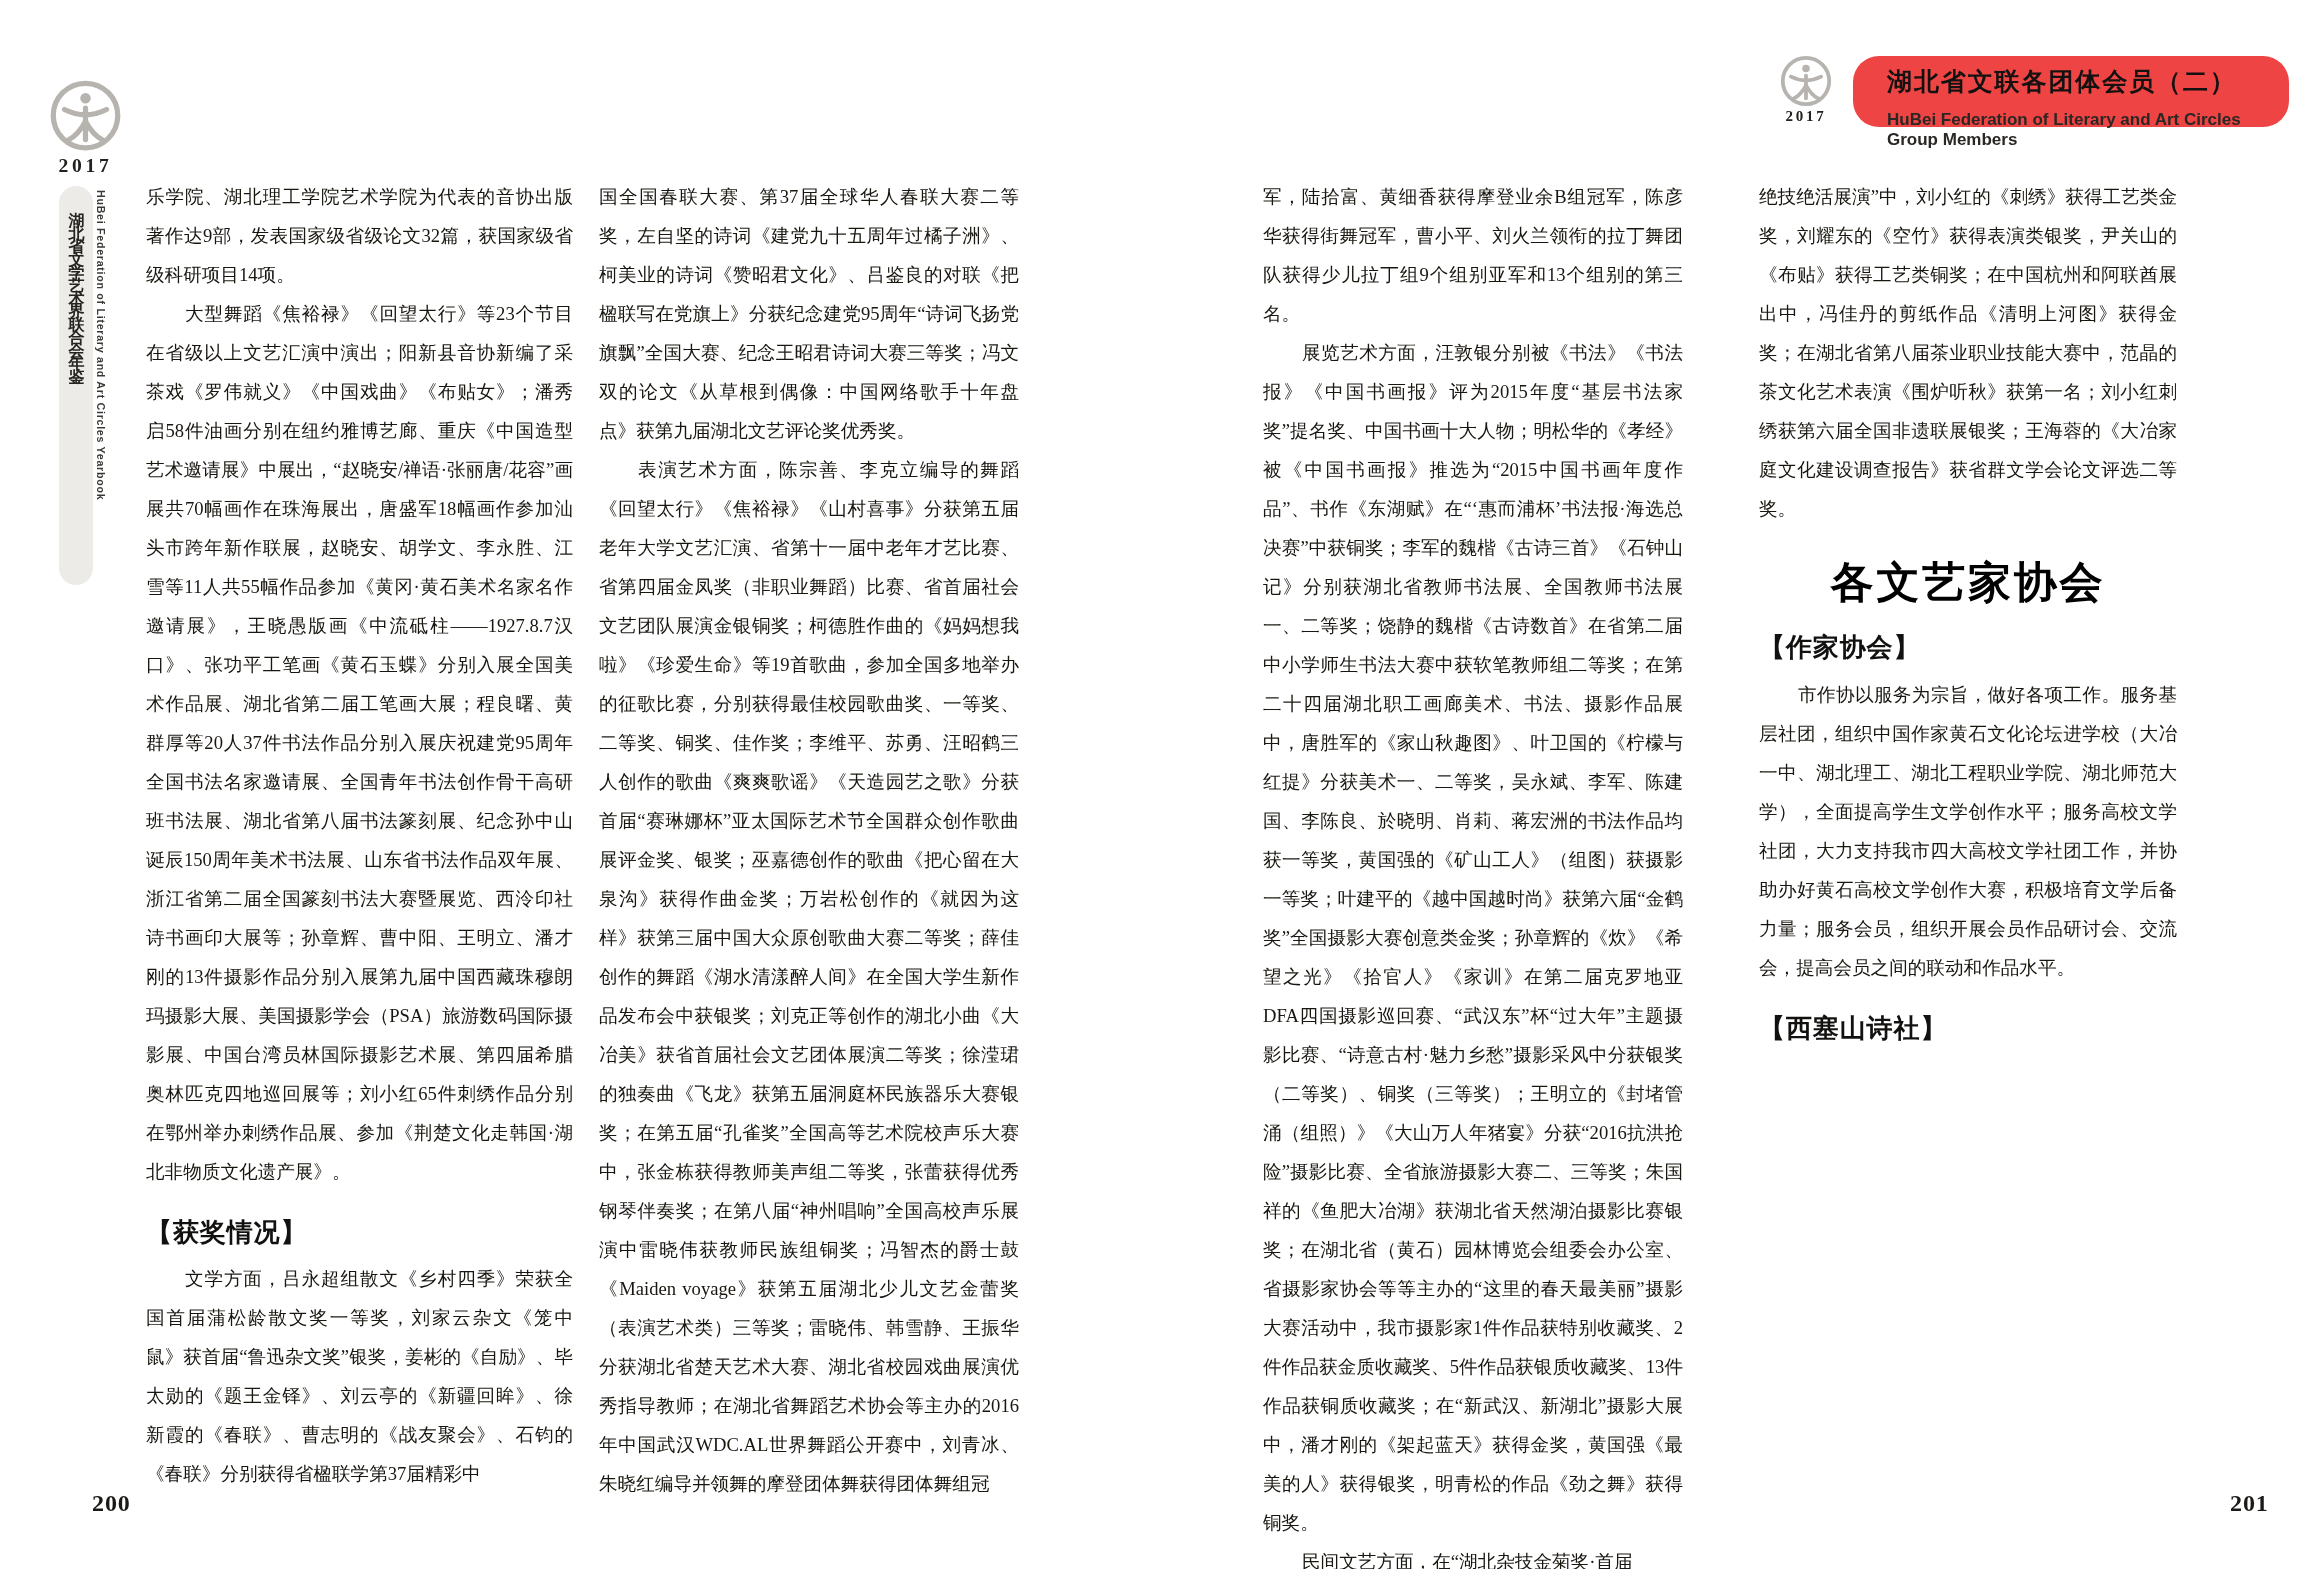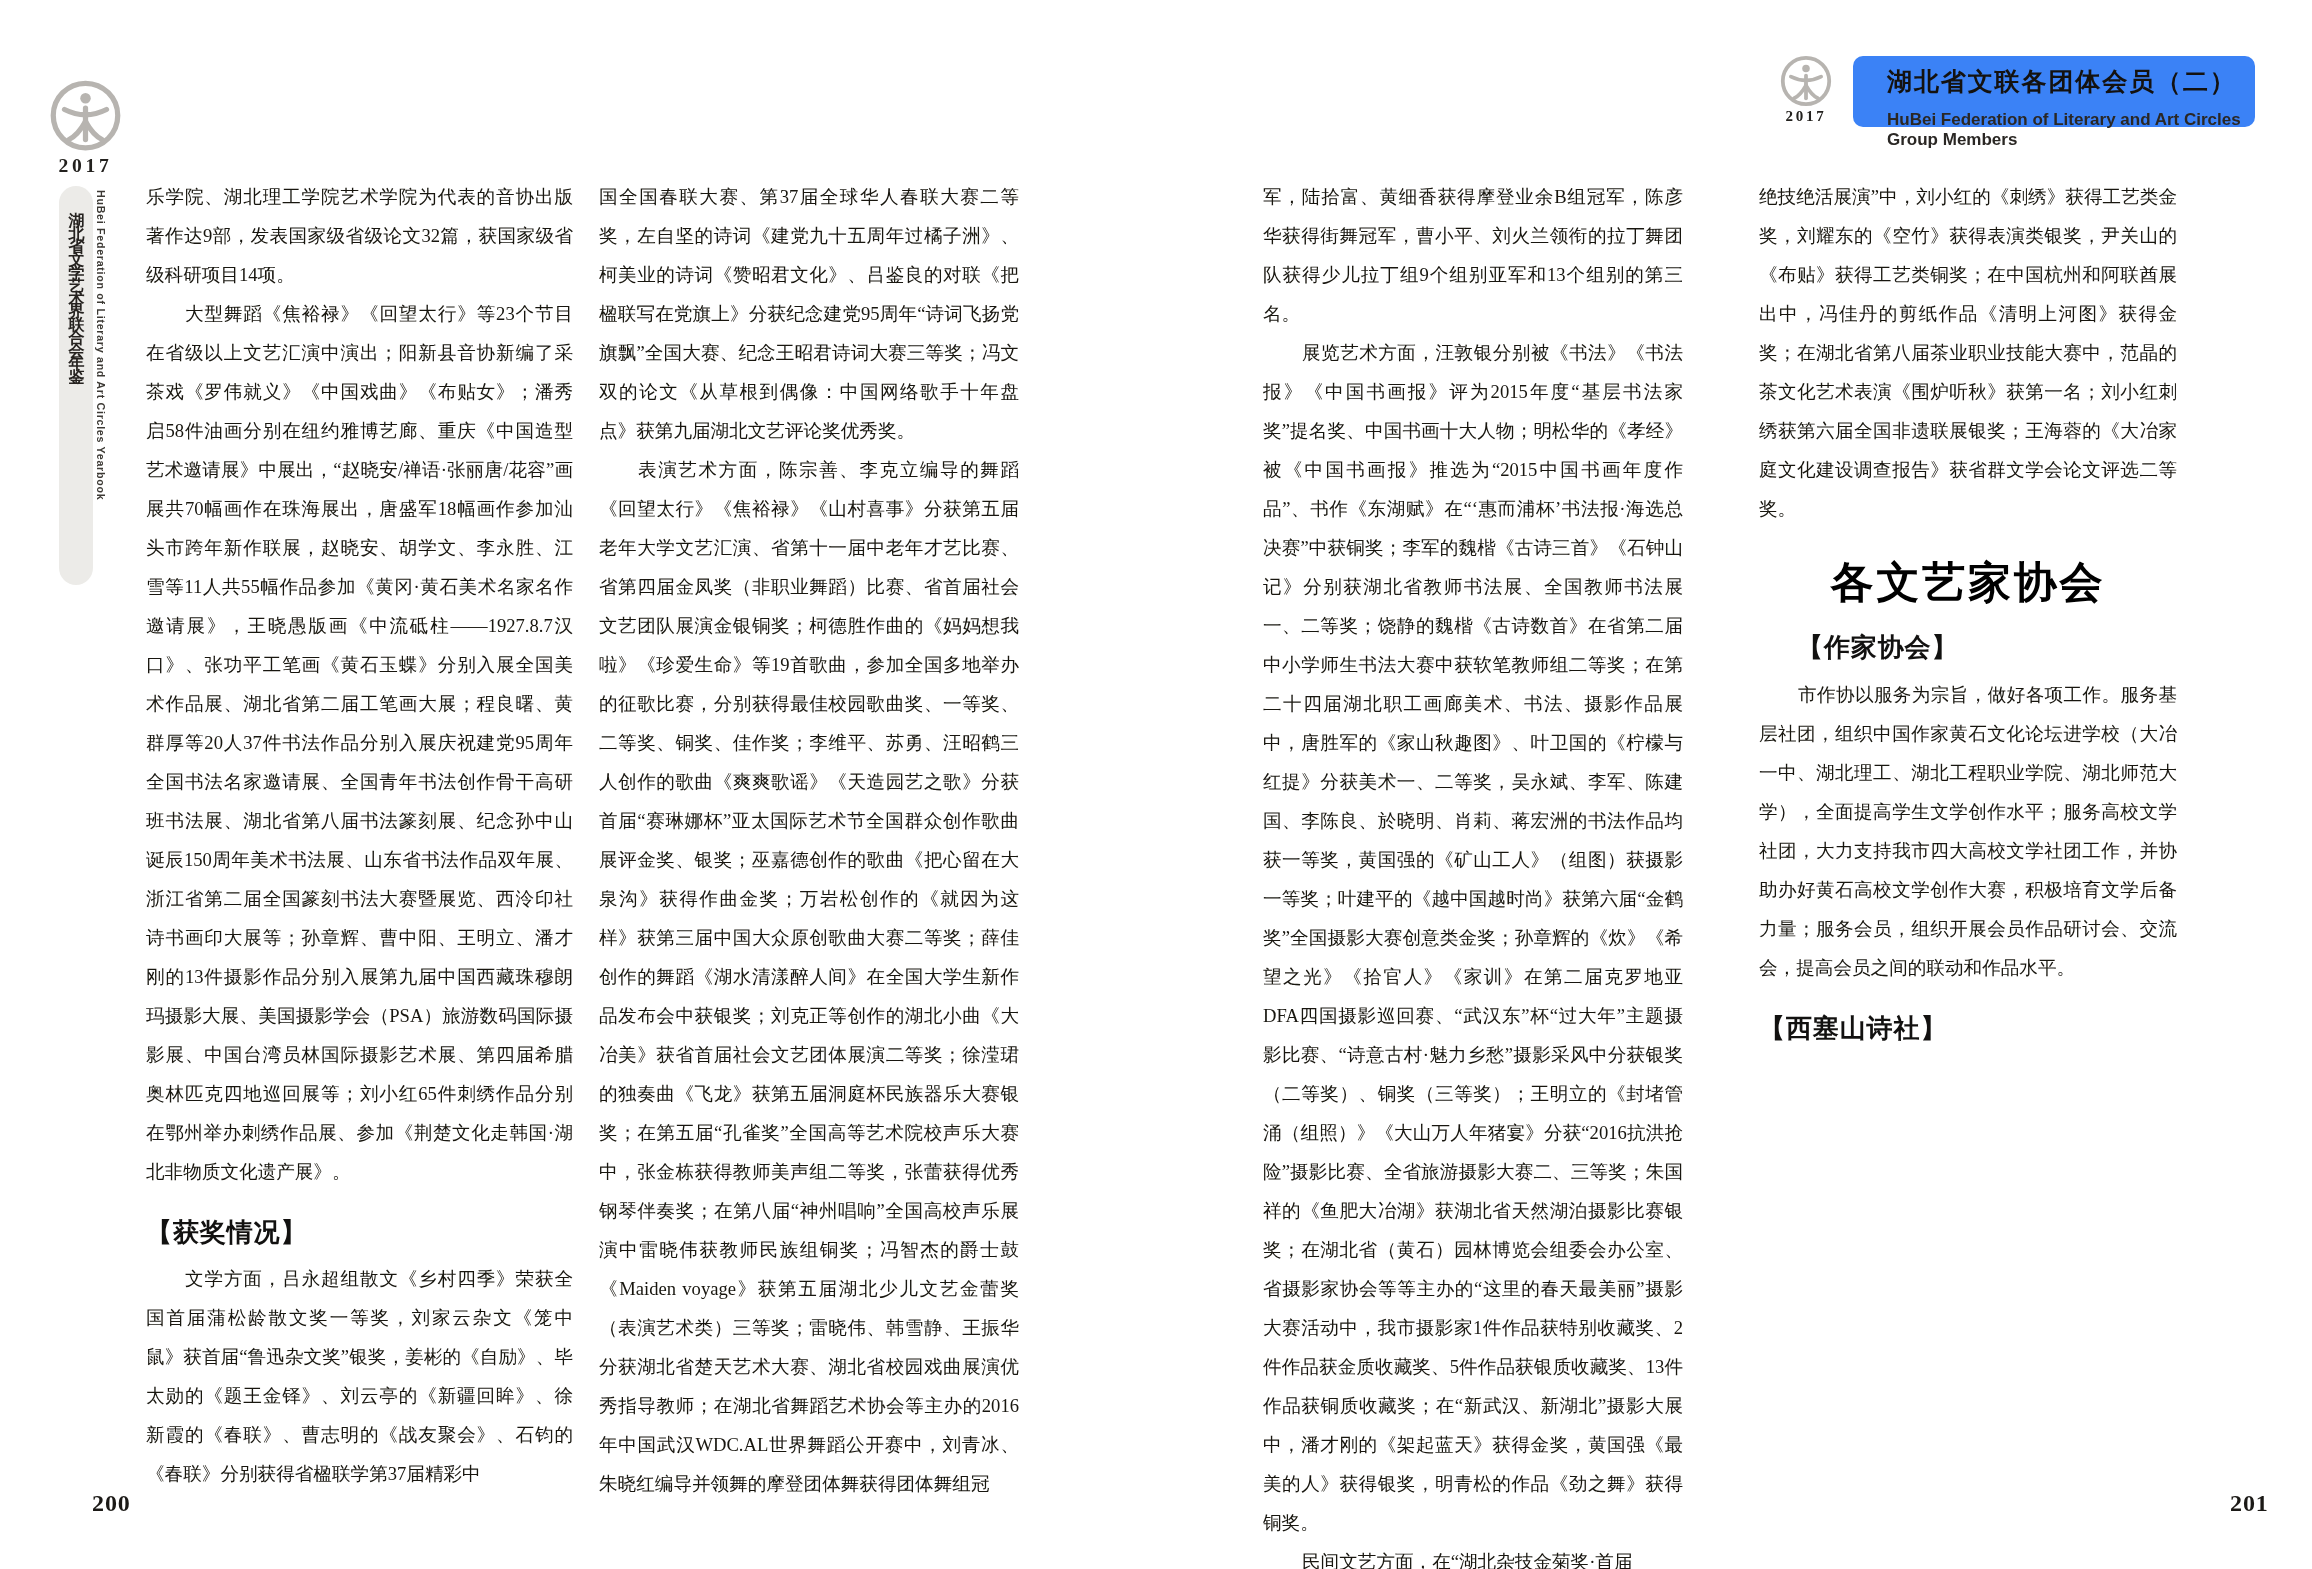--- a/index.html
+++ b/index.html
@@ -26,22 +26,22 @@
   .side-en {
     position:absolute; left:95px; top:190px;
     writing-mode:vertical-rl;
     font-family:"Liberation Sans",sans-serif; font-weight:bold;
     font-size:10.7px; letter-spacing:0.7px; color:#3c3934;
   }
   
   .logo-right { left:1776px; top:54px; width:60px; text-align:center; }
   .logo-right .year { font-size:15px; font-weight:bold; letter-spacing:2.8px; margin-top:0px; color:#23211e; }
   .header-box {
-    position:absolute; left:1853px; top:56px; width:402px; height:71px;
-    background:#3b82f6; border-radius:10px; box-sizing:border-box;
+    position:absolute; left:1853px; top:56px; width:436px; height:71px;
+    background:#ef4444; border-radius:26px; box-sizing:border-box;
     padding:9.3px 0 0 34px;
   }
   .header-title {
     font-family:"Liberation Sans",sans-serif; font-weight:900;
     font-size:25px; letter-spacing:1.9px; color:#141210;
   }
   .header-sub {
     font-family:"Liberation Sans",sans-serif; font-weight:bold;
     font-size:17px; color:#2a2724; margin-top:12px;
   }
@@ -55,21 +55,21 @@
   .col-2 { left:599px;  width:420px; }
   .col-3 { left:1263px; width:420px; }
   .col-4 { left:1759px; width:418px; }
   .column p { margin:0; }
   .indent { text-indent:39px; }
   .sec-heading {
     font-family:"Liberation Sans",sans-serif; font-weight:bold;
     font-size:26px; letter-spacing:0.9px; color:#121110;
     margin:24px 0 9.3px 0; line-height:35px;
   }
-  .sec-heading.first { margin-top:22.4px;margin-left:38px; }
+  .sec-heading.first { margin-top:22.4px; }
   .big-heading {
     font-family:"Liberation Sans",sans-serif; font-weight:900;
     font-size:43px; letter-spacing:2.8px; text-align:center;
     color:#000000; margin:28px 0 22.4px 0; line-height:52px;
     text-indent:0;
   }
   
   .page-num {
     position:absolute; top:1490px;
     font-family:"Liberation Serif",serif; font-weight:bold;

